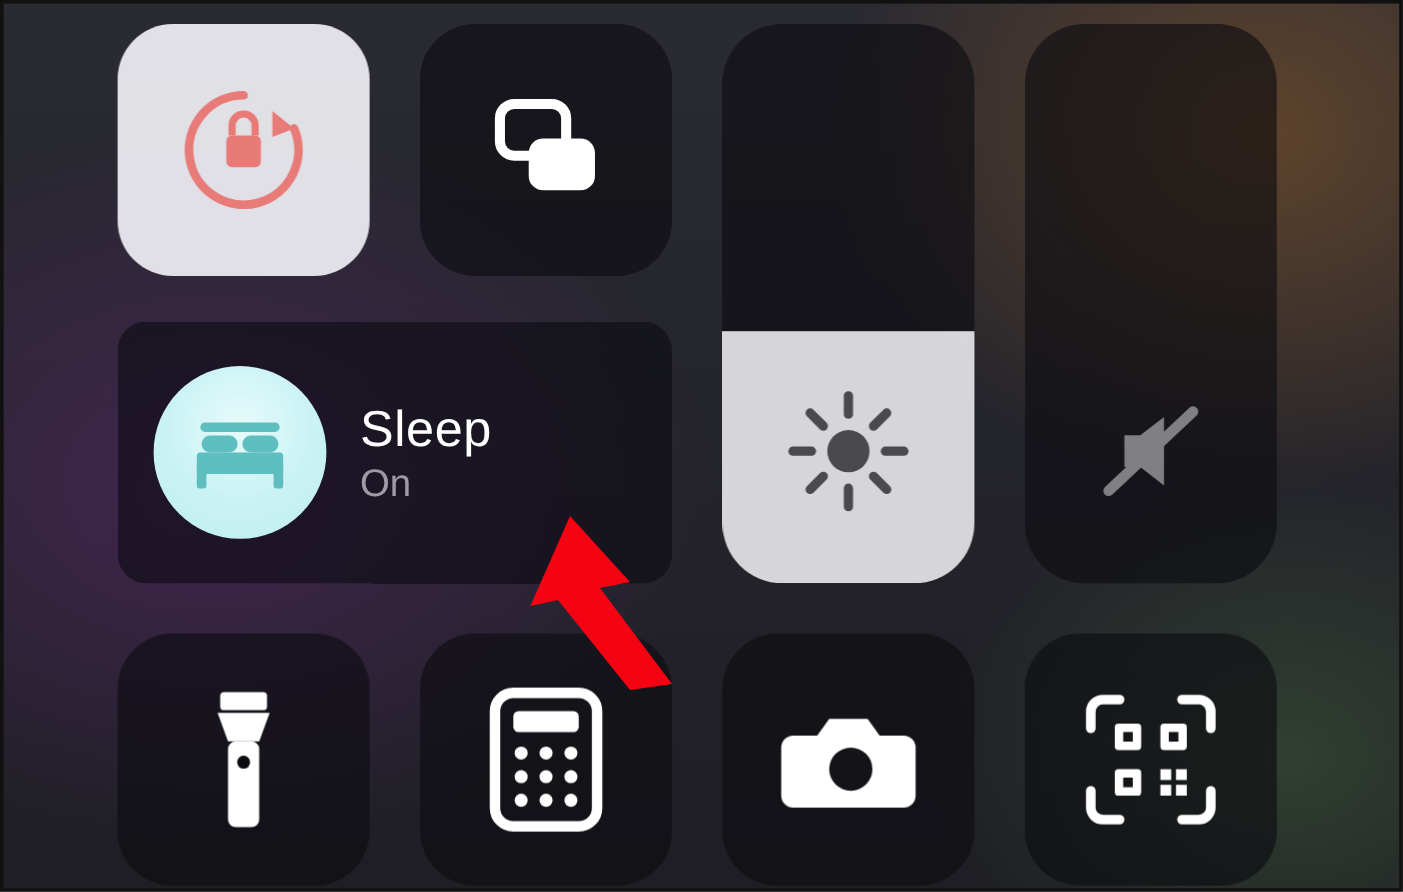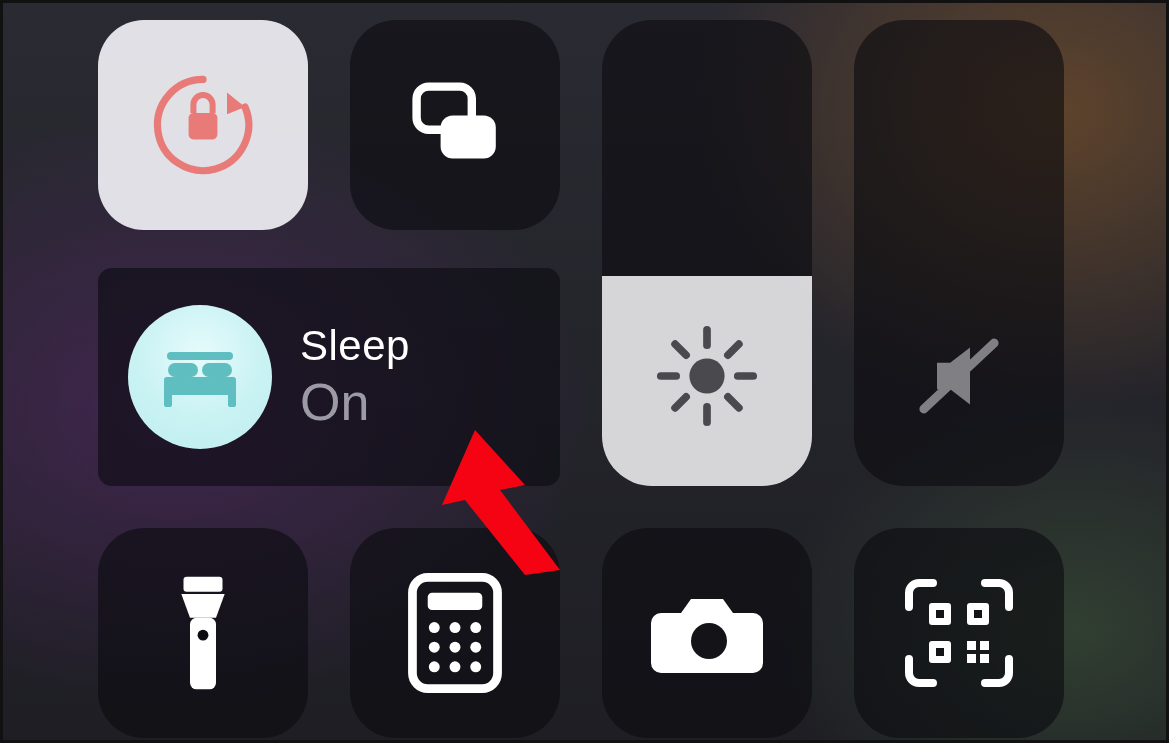--- a/index.html
+++ b/index.html
@@ -44,34 +44,34 @@
     #brightness { left: 602px; top: 20px; width: 210px; height: 466px; border-radius: 50px; overflow: hidden; }
     #brightness .fill {
       position: absolute; left:0; right:0; bottom:0; height: 45%;
       background: rgba(225,225,228,0.95);
     }
     #volume { left: 854px; top: 20px; width: 210px; height: 466px; border-radius: 50px; }
 
     
     #focus {
       left: 98px; top: 268px; width: 462px; height: 218px;
-      border-radius: 14px;
+      border-radius: 24px;
       background: rgba(12,12,18,0.62);
       display: flex; align-items: center; justify-content: flex-start;
       padding-left: 30px;
       gap: 28px;
     }
     #focus .badge {
       width: 144px; height: 144px; border-radius: 50%;
       background: radial-gradient(circle at 50% 35%, #e6fbfb, #c7f2f4 55%, #bdeef0);
       display:flex; align-items:center; justify-content:center;
     }
     #focus .txt { display:flex; flex-direction:column; gap: 2px; }
     #focus .title { color:#fff; font-size: 42px; font-weight:500; letter-spacing:0.5px; }
-    #focus .status { color: rgba(200,200,210,0.75); font-size: 52px; font-weight:400; }
+    #focus .status { color: rgba(200,200,210,0.75); font-size: 32px; font-weight:400; }
 
     
     #flashlight { left: 98px;  top: 528px; width: 210px; height: 210px; }
     #calculator { left: 350px; top: 528px; width: 210px; height: 210px; }
     #camera     { left: 602px; top: 528px; width: 210px; height: 210px; }
     #qr         { left: 854px; top: 528px; width: 210px; height: 210px; }
 
     
     #arrow {
       position:absolute; left: 430px; top: 430px; width: 180px; height: 150px;

